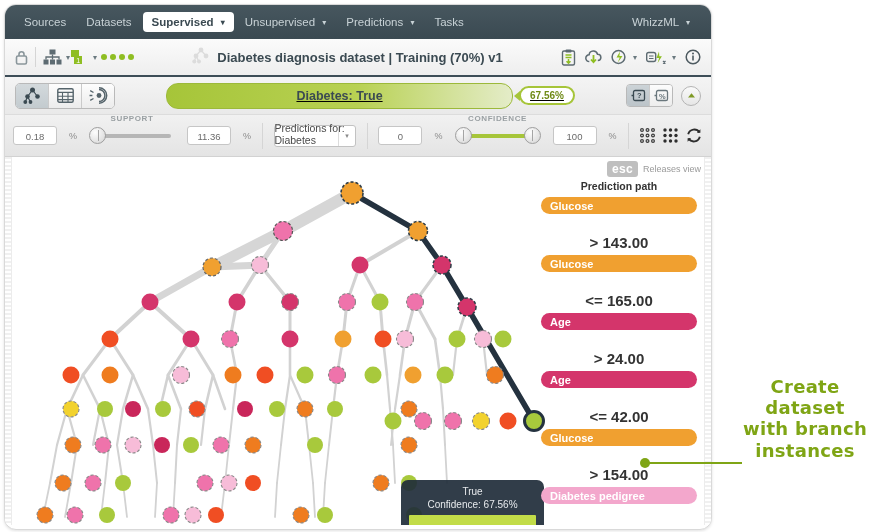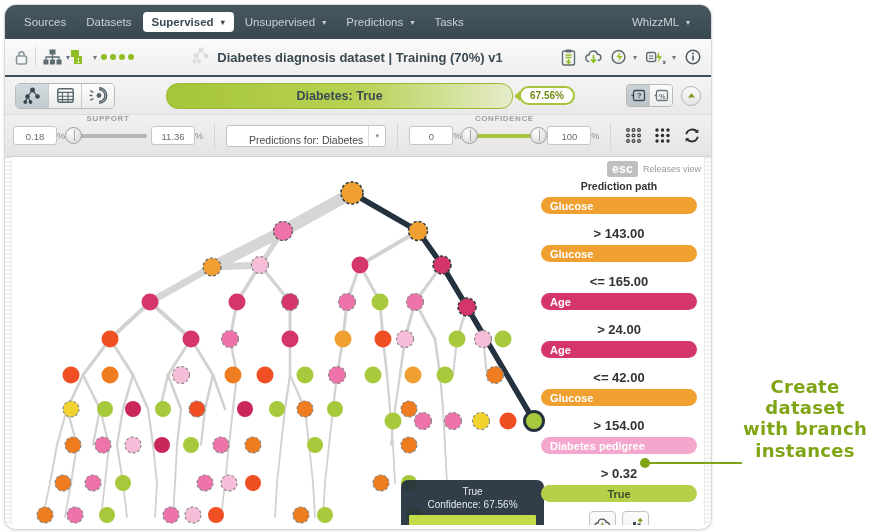--- a/index.html
+++ b/index.html
@@ -41,21 +41,21 @@
   .title-center{
     flex:1;display:flex;align-items:center;justify-content:center;gap:7px;
     font-size:13px;font-weight:bold;color:#3b4a52;
   }
   .title-right{display:flex;align-items:center;gap:9px;}
 
   
   .viewbar{
     height:38px;background:#f2f2f2;background:linear-gradient(#f4f4f4,#e9e9e9);
     border-bottom:1px solid #dcdcdc;
-    display:flex;align-items:center;padding:0 10px;box-sizing:border-box;gap:8px;
+    display:flex;align-items:center;padding:0 10px;box-sizing:border-box;gap:8px;text-decoration:underline;
   }
   .segmented{display:flex;border:1px solid #b9b9b9;border-radius:5px;overflow:hidden;background:#fff;}
   .seg-btn{
     width:32px;height:24px;display:flex;align-items:center;justify-content:center;
     background:linear-gradient(#fdfdfd,#ececec);border-right:1px solid #cacaca;color:#55646b;
   }
   .seg-btn:last-child{border-right:none;}
   .seg-btn.active{background:linear-gradient(#d3d9dc,#c3cbcf);}
   .predbar-wrap{flex:1;display:flex;align-items:center;justify-content:center;gap:6px;position:relative;}
   .predbar{
@@ -84,21 +84,21 @@
     background:linear-gradient(#fafafa,#e6e6e6);display:flex;align-items:center;justify-content:center;
     color:#6f8a16;font-size:8px;
   }
 
   
   .filterbar{
     height:42px;background:linear-gradient(#f1f1f1,#e4e4e4);
     border-bottom:1px solid #d2d2d2;display:flex;align-items:center;
     padding:0 8px;box-sizing:border-box;gap:6px;position:relative;
   }
-  .flt-group{display:flex;align-items:center;gap:0;position:relative;}
+  .flt-group{display:flex;align-items:center;gap:12px;position:relative;}
   .flt-label{
     position:absolute;top:-12px;left:50%;transform:translateX(-50%);
     font-size:8px;letter-spacing:.6px;color:#9aa0a3;font-weight:bold;white-space:nowrap;
   }
   .num-input{
     width:44px;height:19px;border:1px solid #c6c6c6;border-radius:3px;background:#fff;
     font-size:9.5px;color:#6a6a6a;text-align:center;line-height:19px;box-sizing:border-box;
   }
   .pct-sign{font-size:9px;color:#8b8b8b;}
   .slider{position:relative;width:86px;height:20px;display:flex;align-items:center;}
@@ -143,21 +143,21 @@
     background:#bfbfbf;color:#fff;font-size:12px;font-weight:bold;
     border-radius:3px;padding:1px 5px;letter-spacing:.3px;
   }
   .esc-text{font-size:9px;color:#9a9a9a;}
   .path-title{font-size:10.5px;font-weight:bold;color:#333;margin-bottom:5px;}
   .pill{
     width:156px;height:17px;border-radius:9px;display:flex;align-items:center;
     padding:0 9px;box-sizing:border-box;font-size:11px;font-weight:bold;color:#fff;
   }
   .pill.result{justify-content:center;color:#3f4f2a;font-size:11px;}
-  .cond{font-size:13px;font-weight:bold;color:#333;margin:12px 0 4px;}
+  .cond{font-size:15px;font-weight:bold;color:#333;margin:20px 0 4px;}
   .path-actions{display:flex;gap:6px;margin-top:9px;}
   .path-btn{
     width:25px;height:25px;border:1px solid #c2c2c2;border-radius:4px;
     background:linear-gradient(#fdfdfd,#ededed);display:flex;align-items:center;justify-content:center;
   }
 
   
   .tooltip{
     position:absolute;left:396px;top:323px;width:143px;border-radius:7px;
     background:rgba(32,45,58,.92);padding:6px 8px 7px;box-sizing:border-box;

